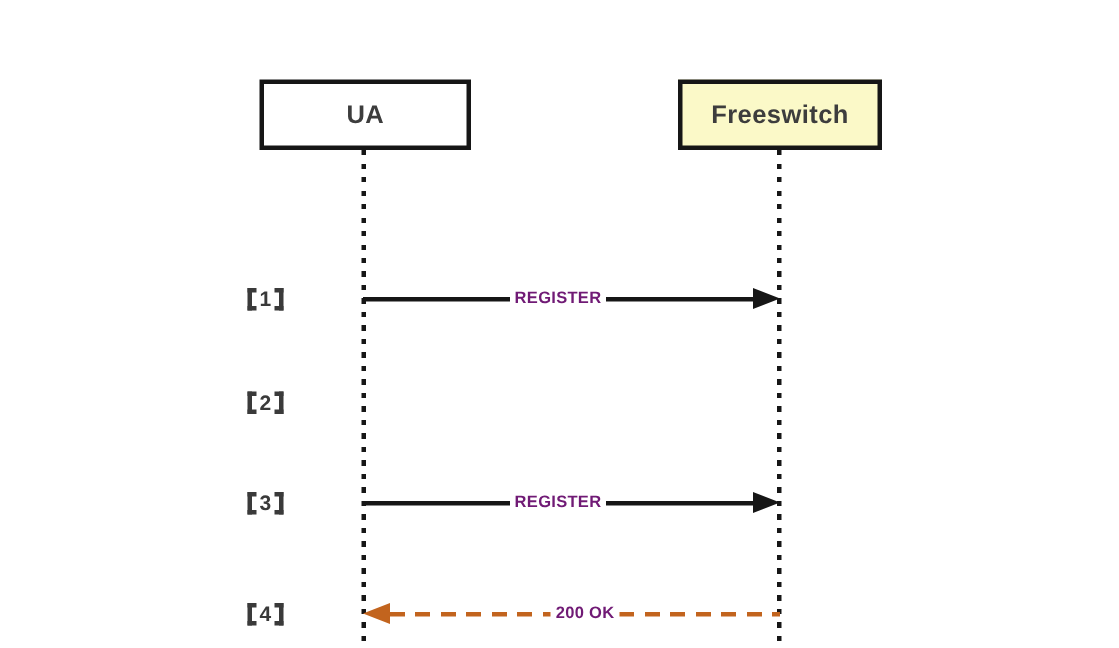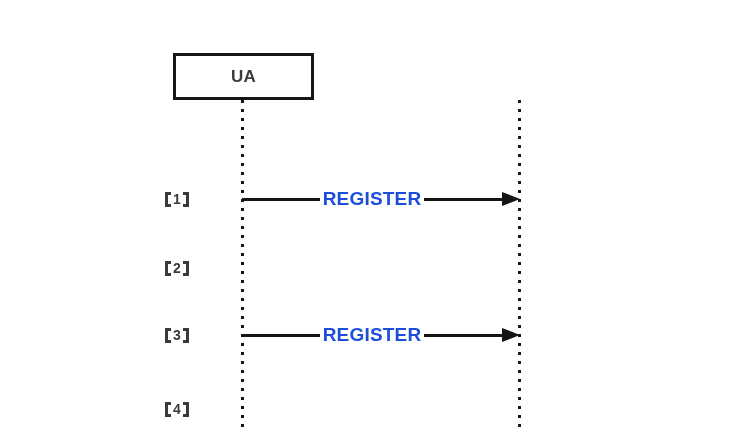--- a/index.html
+++ b/index.html
@@ -45,33 +45,36 @@
   
   .arrow {
     position:absolute; left:242px; width:278px; top:0; height:20px;
     display:flex; align-items:center;
   }
   .seg { flex:1 1 auto; height:3px; }
   .seg.solid  { background:#161616; }
   .seg.dashed { background:repeating-linear-gradient(90deg,#c2641e 0 10px,transparent 10px 17px); }
   .msg-label {
     flex:0 0 auto; padding:0 3px; white-space:nowrap;
-    font-size:19px; font-weight:bold; color:#1d4ed8; letter-spacing:0.2px; line-height:20px;
+    font-size:11px; font-weight:bold; color:#701a75; letter-spacing:0.2px; line-height:20px;
   }
   .head { flex:0 0 auto; width:0; height:0; }
   .head.right { border-top:7px solid transparent; border-bottom:7px solid transparent; border-left:18px solid #161616; }
   .head.left  { border-top:7px solid transparent; border-bottom:7px solid transparent; border-right:18px solid #c2641e; }
 </style>
 </head>
 <body>
 
 <div class="canvas">
 
   <div class="actor ua">
     <span>UA</span>
+  </div>
+  <div class="actor fs">
+    <span>Freeswitch</span>
   </div>
 
   <div class="lifeline ua"></div>
   <div class="lifeline fs"></div>
 
   <div class="row r1">
     <div class="seq">
       <span class="bkt l"></span>
         <span>1</span>
         <span class="bkt r"></span>
@@ -105,15 +108,21 @@
       <div class="head right"></div>
     </div>
   </div>
 
   <div class="row r4">
     <div class="seq">
       <span class="bkt l"></span>
         <span>4</span>
         <span class="bkt r"></span>
     </div>
+    <div class="arrow">
+      <div class="head left"></div>
+      <div class="seg dashed"></div>
+      <div class="msg-label">200 OK</div>
+      <div class="seg dashed"></div>
+    </div>
   </div>
 
 </div>
 
 </body></html>

